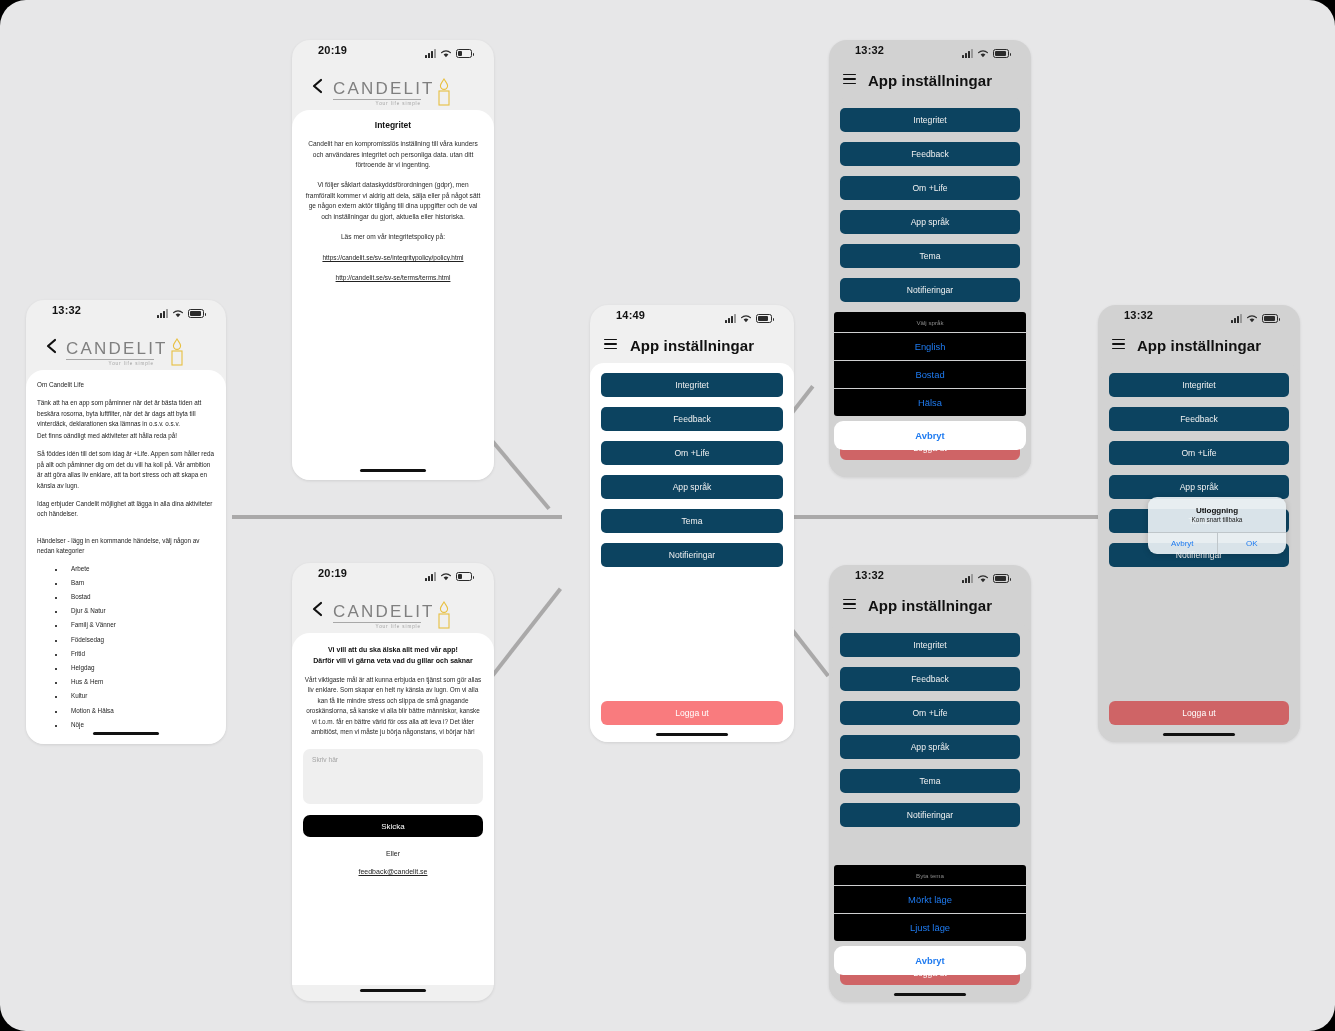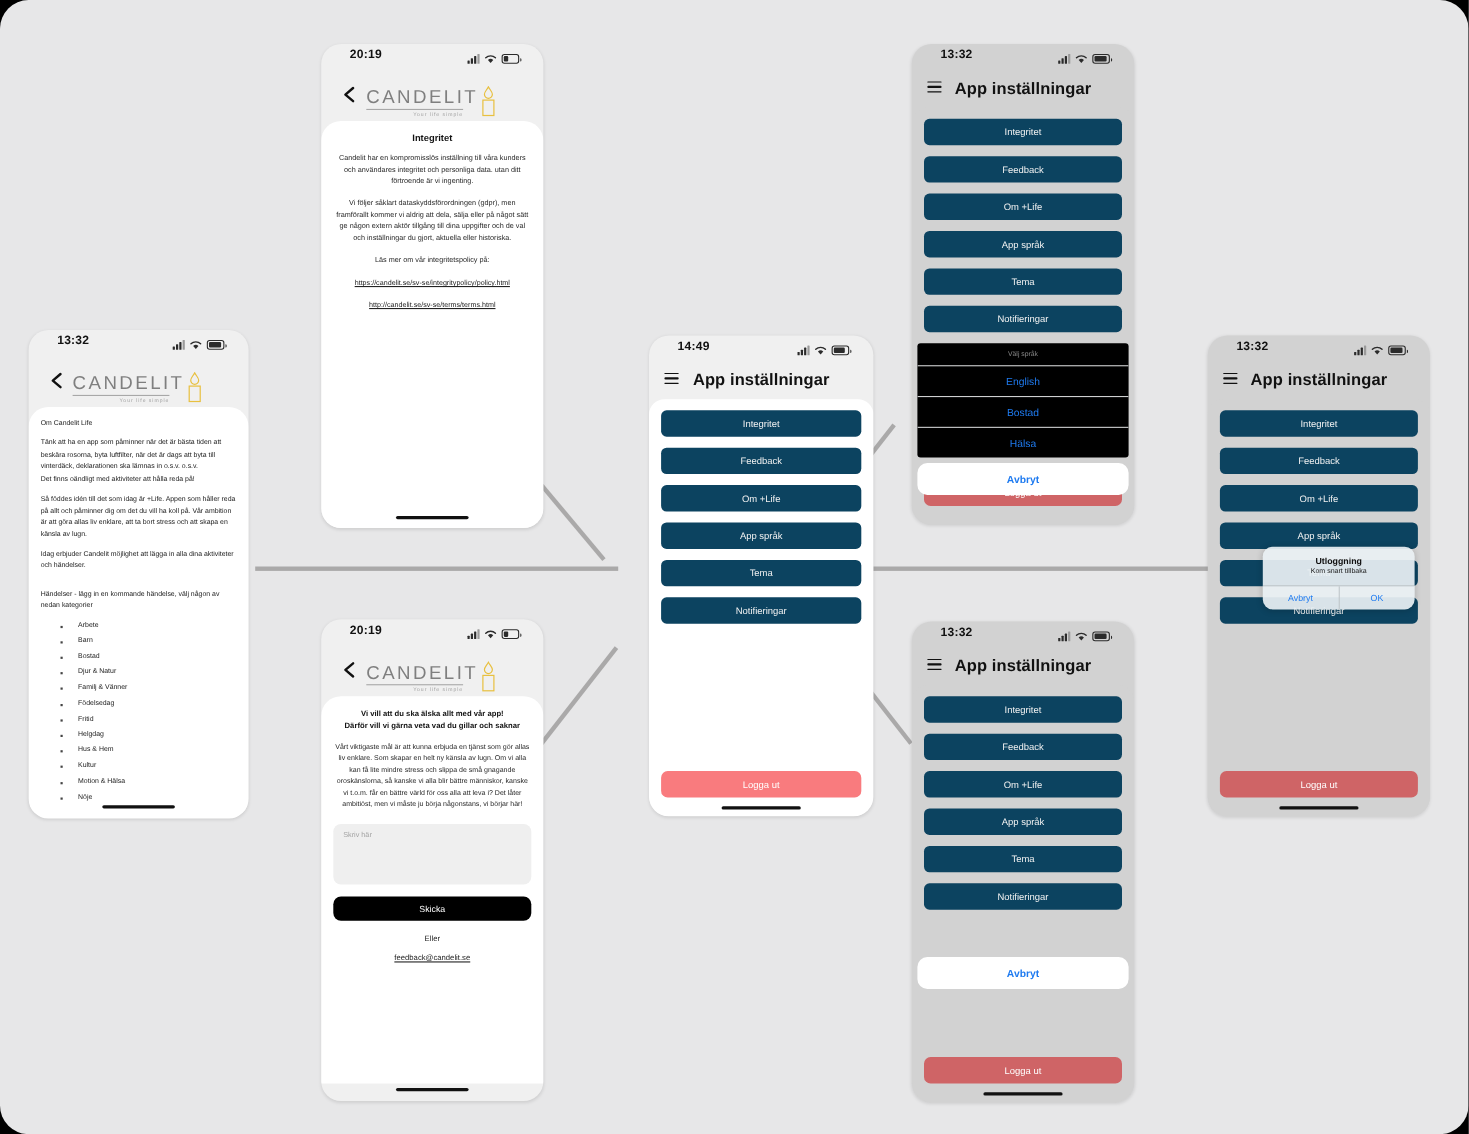--- a/index.html
+++ b/index.html
@@ -412,20 +412,25 @@
         <div class="btn" style="background:#0c4360;">Feedback</div>
         <div class="btn" style="background:#0c4360;">Om +Life</div>
         <div class="btn" style="background:#0c4360;">App språk</div>
         <div class="btn" style="background:#0c4360;">Tema</div>
         <div class="btn" style="background:#0c4360;">Notifieringar</div>
       </div>
       <div class="logout" style="background:#cf6466;">Logga ut</div>
     </div>
 
     <div class="asheet" style="top:300px;">
+      <div class="agroup">
+        <div class="atitle">Byta tema</div>
+        <div class="aitem">Mörkt läge</div>
+        <div class="aitem">Ljust läge</div>
+      </div>
       <div class="acancel">Avbryt</div>
     </div>
     <div class="home-ind" style="bottom:6px;"></div>
   </div>
 
   <div class="phone dim" style="left:1098px;top:305px;width:202px;height:437px;">
     <div class="statusbar">
       <div class="st-time">13:32</div>
       <div class="st-icons">
         <span class="bars">

